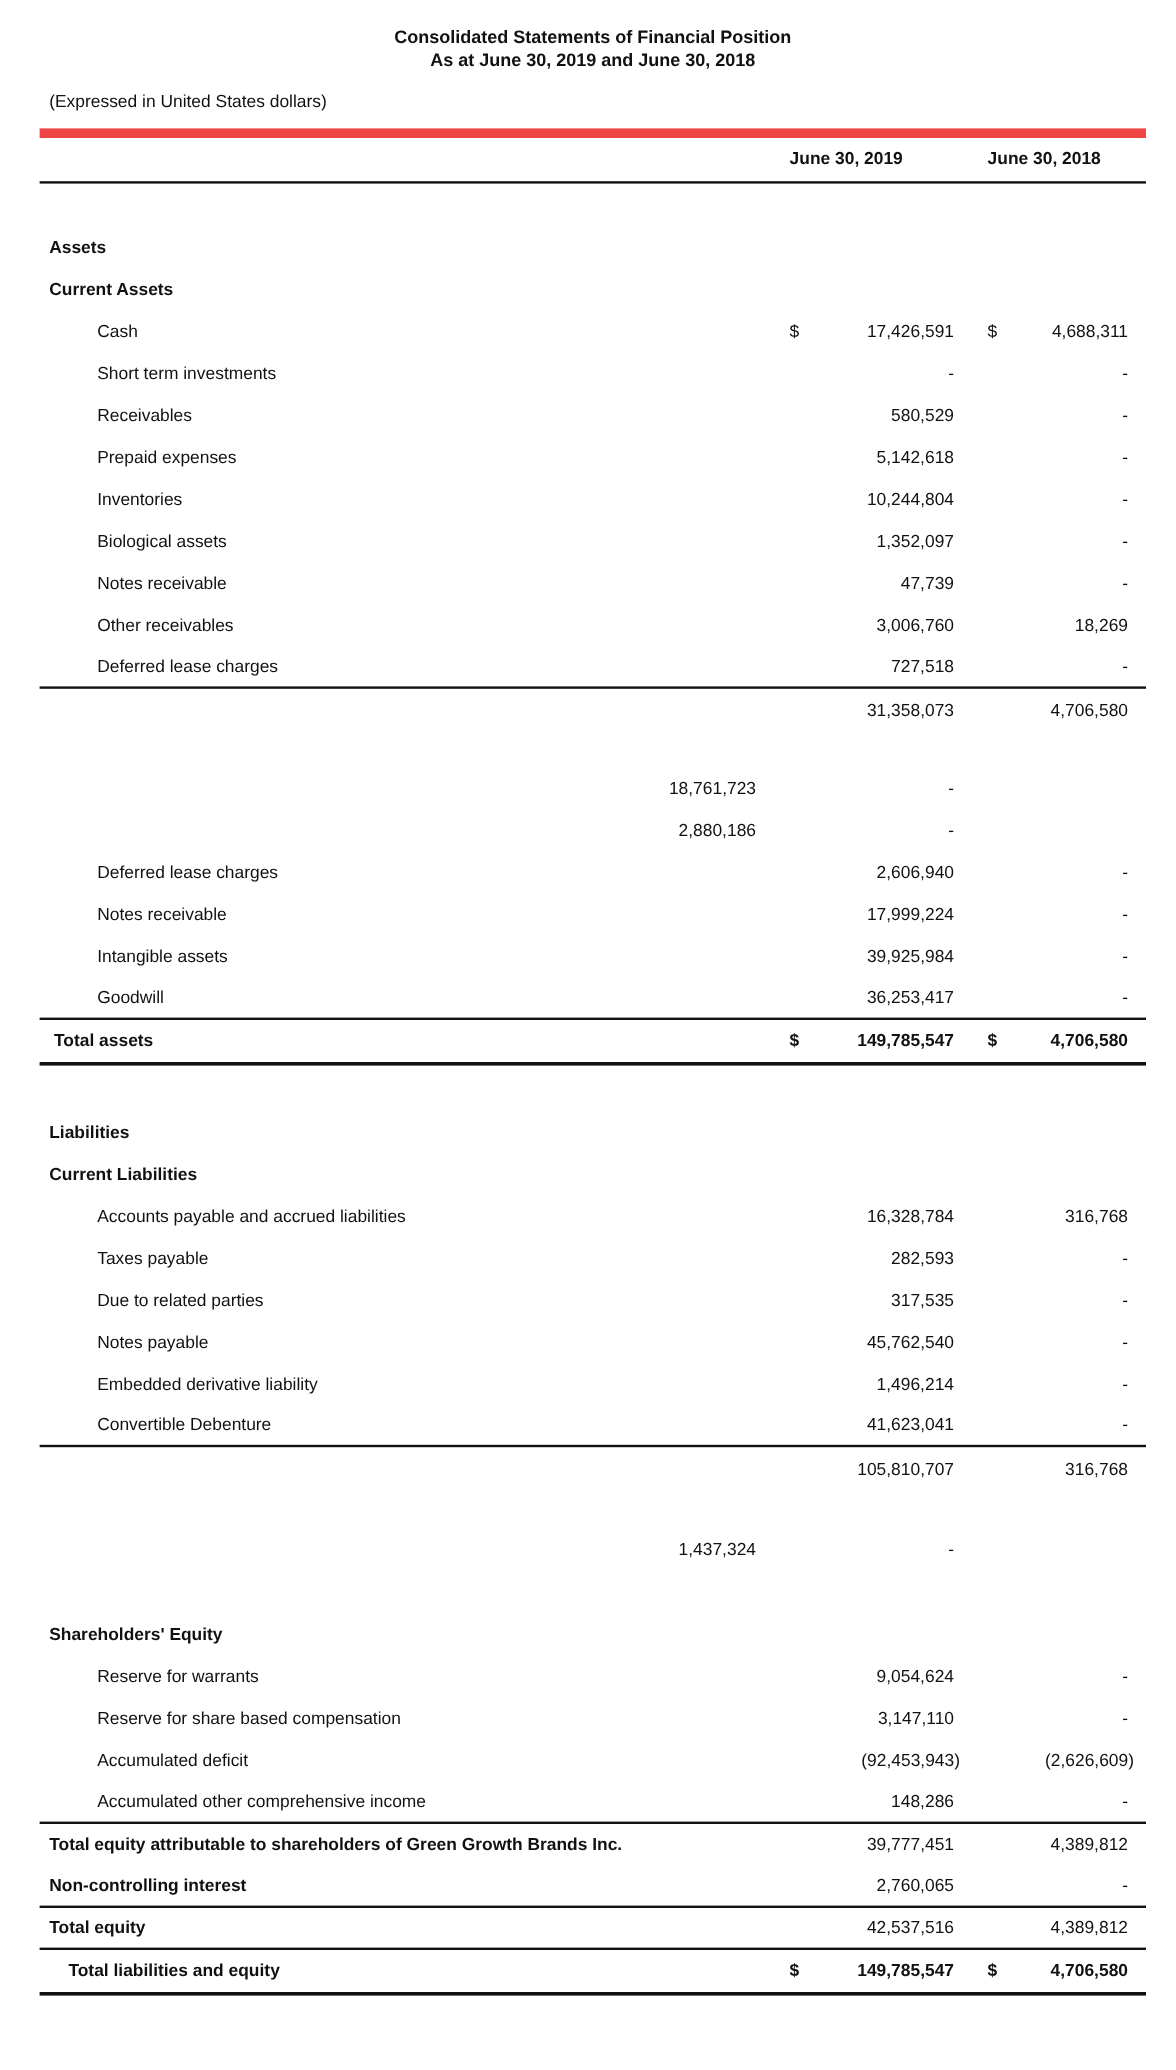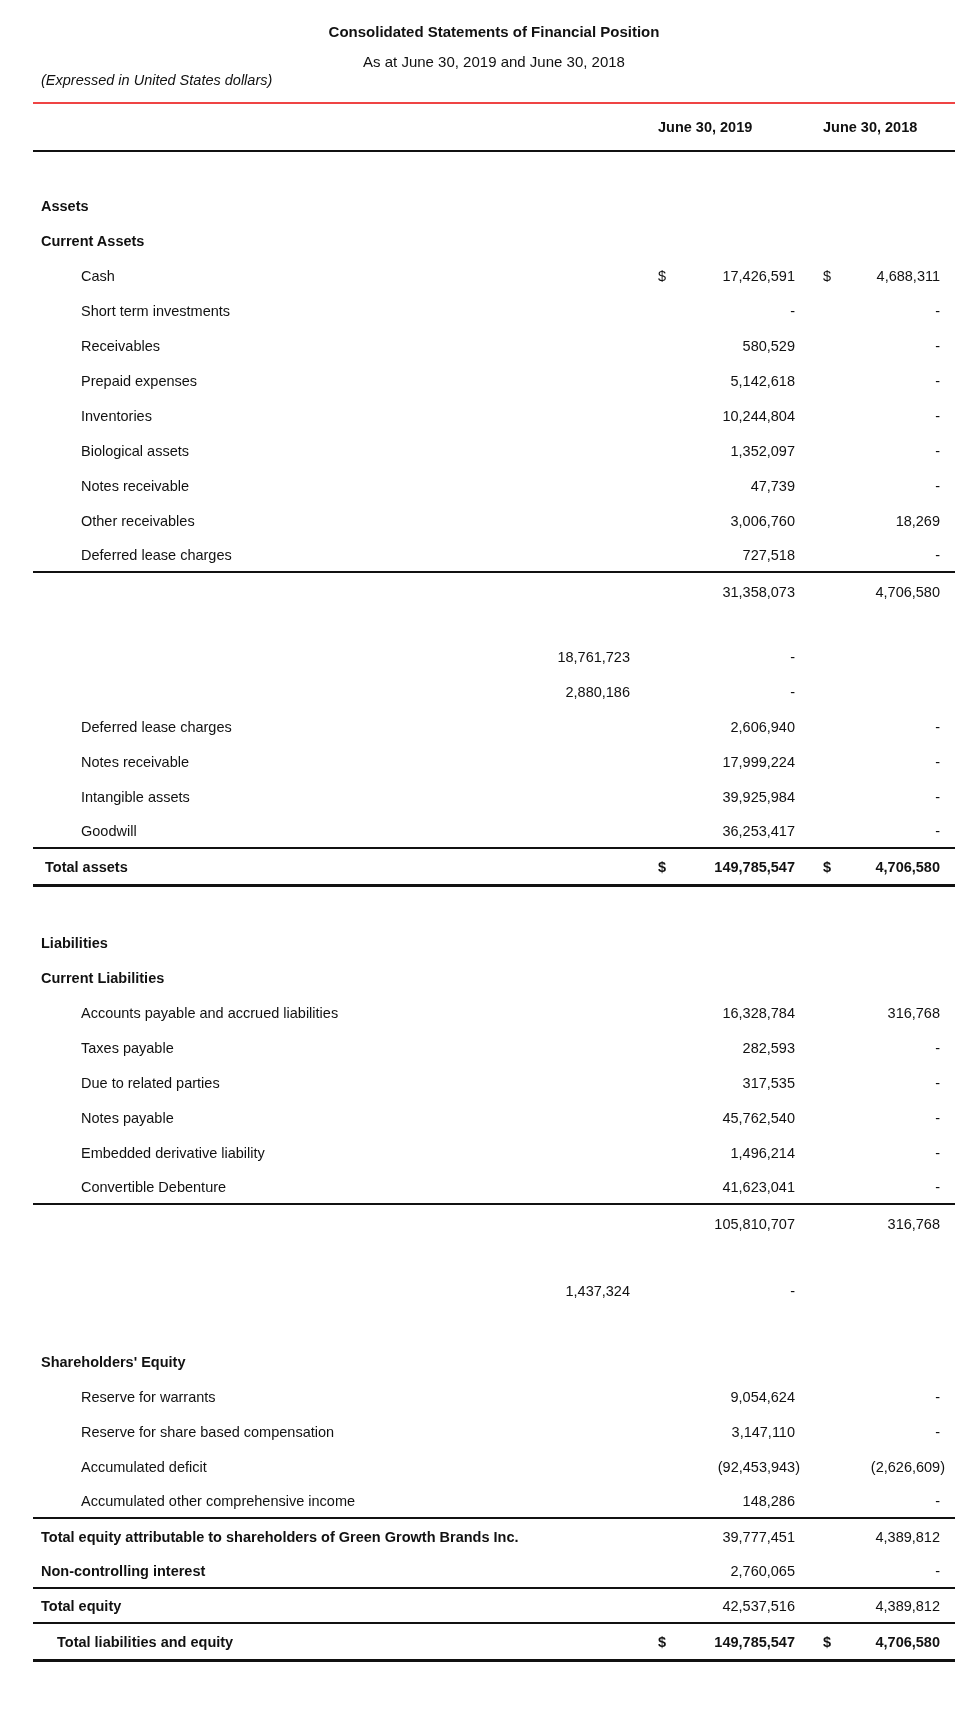--- a/index.html
+++ b/index.html
@@ -6,34 +6,34 @@
   html,body { background:#fff; }
   body {
     width:980px; height:1725px;
     font-family:"Liberation Sans", sans-serif;
     color:#111;
     overflow:hidden;
   }
   .page { margin-left:33px; margin-right:25px; }
 
   
-  .title-block { padding-top:23px; padding-bottom:13px; border-bottom:2px solid #ef4444; }
+  .title-block { padding-top:23px; padding-bottom:13px; border-bottom:8px solid #ef4444; }
   .doc-title   { text-align:center; font-weight:700; font-size:15px; line-height:18px; }
-  .doc-subtitle{ text-align:center; font-weight:400; font-size:15px; line-height:18px; margin-top:12px; }
-  .doc-note    { font-style:italic; font-size:14.5px; line-height:18px; padding-left:8px; }
+  .doc-subtitle{ text-align:center; font-weight:700; font-size:15px; line-height:18px; margin-top:1px; }
+  .doc-note    { font-size:14.5px; line-height:18px; margin-top:16px; padding-left:8px; }
 
   
   .row, .col-header-row {
     display:grid;
     grid-template-columns:1fr 137px 117px;
     column-gap:28px;
     padding-right:15px;
     align-items:center;
   }
-  .col-header-row { height:48px; border-bottom:2px solid #111; font-weight:700; font-size:14.5px; }
+  .col-header-row { height:38px; border-bottom:2px solid #111; font-weight:700; font-size:14.5px; }
   .col-header-row .money { text-align:right; }
 
   .row { height:35px; font-size:14.5px; }
   .row .label { padding-left:48px; white-space:nowrap; }
   .row.section .label { padding-left:8px; font-weight:700; }
   .row.total .label, .row.total-plain .label { font-weight:700; }
   .row.total .label { padding-left:12px; }
   .row.total-plain .label { padding-left:8px; }
   .row.grand .label { padding-left:24px; }
   .row.total .money { font-weight:700; }

